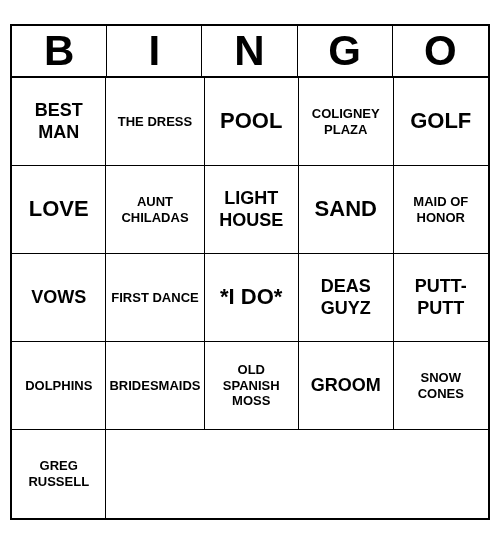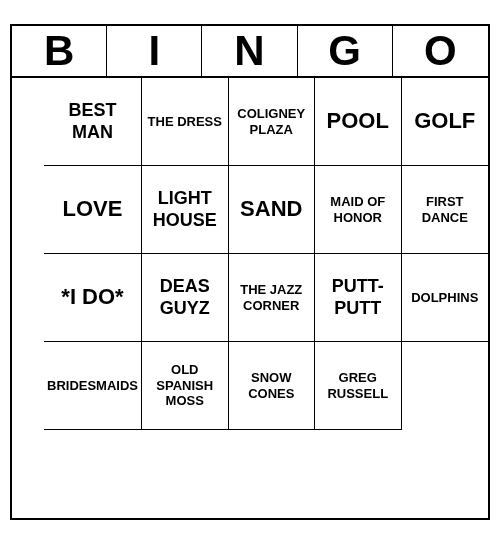--- a/index.html
+++ b/index.html
@@ -40,21 +40,20 @@
     }
 
     .bingo-header-cell:last-child {
       border-right: none;
     }
 
     .bingo-grid {
       display: grid;
       grid-template-columns: repeat(5, 1fr);
       grid-template-rows: repeat(5, 1fr);
-      padding-left: 32px;
     }
 
     .bingo-cell {
       border-right: 1px solid #000;
       border-bottom: 1px solid #000;
       text-align: center;
       display: flex;
       align-items: center;
       justify-content: center;
       padding: 4px 3px;
@@ -92,31 +91,33 @@
   <div class="bingo-header">
   <div class="bingo-header-cell">B</div>
       <div class="bingo-header-cell">I</div>
       <div class="bingo-header-cell">N</div>
       <div class="bingo-header-cell">G</div>
       <div class="bingo-header-cell">O</div>
     </div>
   <div class="bingo-grid">
   <div class="bingo-cell large-text">BEST MAN</div>
       <div class="bingo-cell small-text">THE DRESS</div>
+      <div class="bingo-cell xlarge-text">POOL</div>
       <div class="bingo-cell small-text">COLIGNEY PLAZA</div>
-      <div class="bingo-cell xlarge-text">POOL</div>
       <div class="bingo-cell xlarge-text">GOLF</div>
       <div class="bingo-cell xlarge-text">LOVE</div>
+      <div class="bingo-cell small-text">AUNT CHILADAS</div>
       <div class="bingo-cell large-text">LIGHT HOUSE</div>
       <div class="bingo-cell xlarge-text">SAND</div>
       <div class="bingo-cell small-text">MAID OF HONOR</div>
+      <div class="bingo-cell large-text">VOWS</div>
       <div class="bingo-cell small-text">FIRST DANCE</div>
       <div class="bingo-cell xlarge-text">*I DO*</div>
       <div class="bingo-cell large-text">DEAS GUYZ</div>
-      <div class="bingo-cell small-text">THE JAZZ CORNER</div>
       <div class="bingo-cell large-text">PUTT-PUTT</div>
       <div class="bingo-cell small-text">DOLPHINS</div>
       <div class="bingo-cell small-text">BRIDESMAIDS</div>
       <div class="bingo-cell small-text">OLD SPANISH MOSS</div>
+      <div class="bingo-cell large-text">GROOM</div>
       <div class="bingo-cell small-text">SNOW CONES</div>
       <div class="bingo-cell small-text">GREG RUSSELL</div>
     </div>
 </div>
 
 </body></html>

